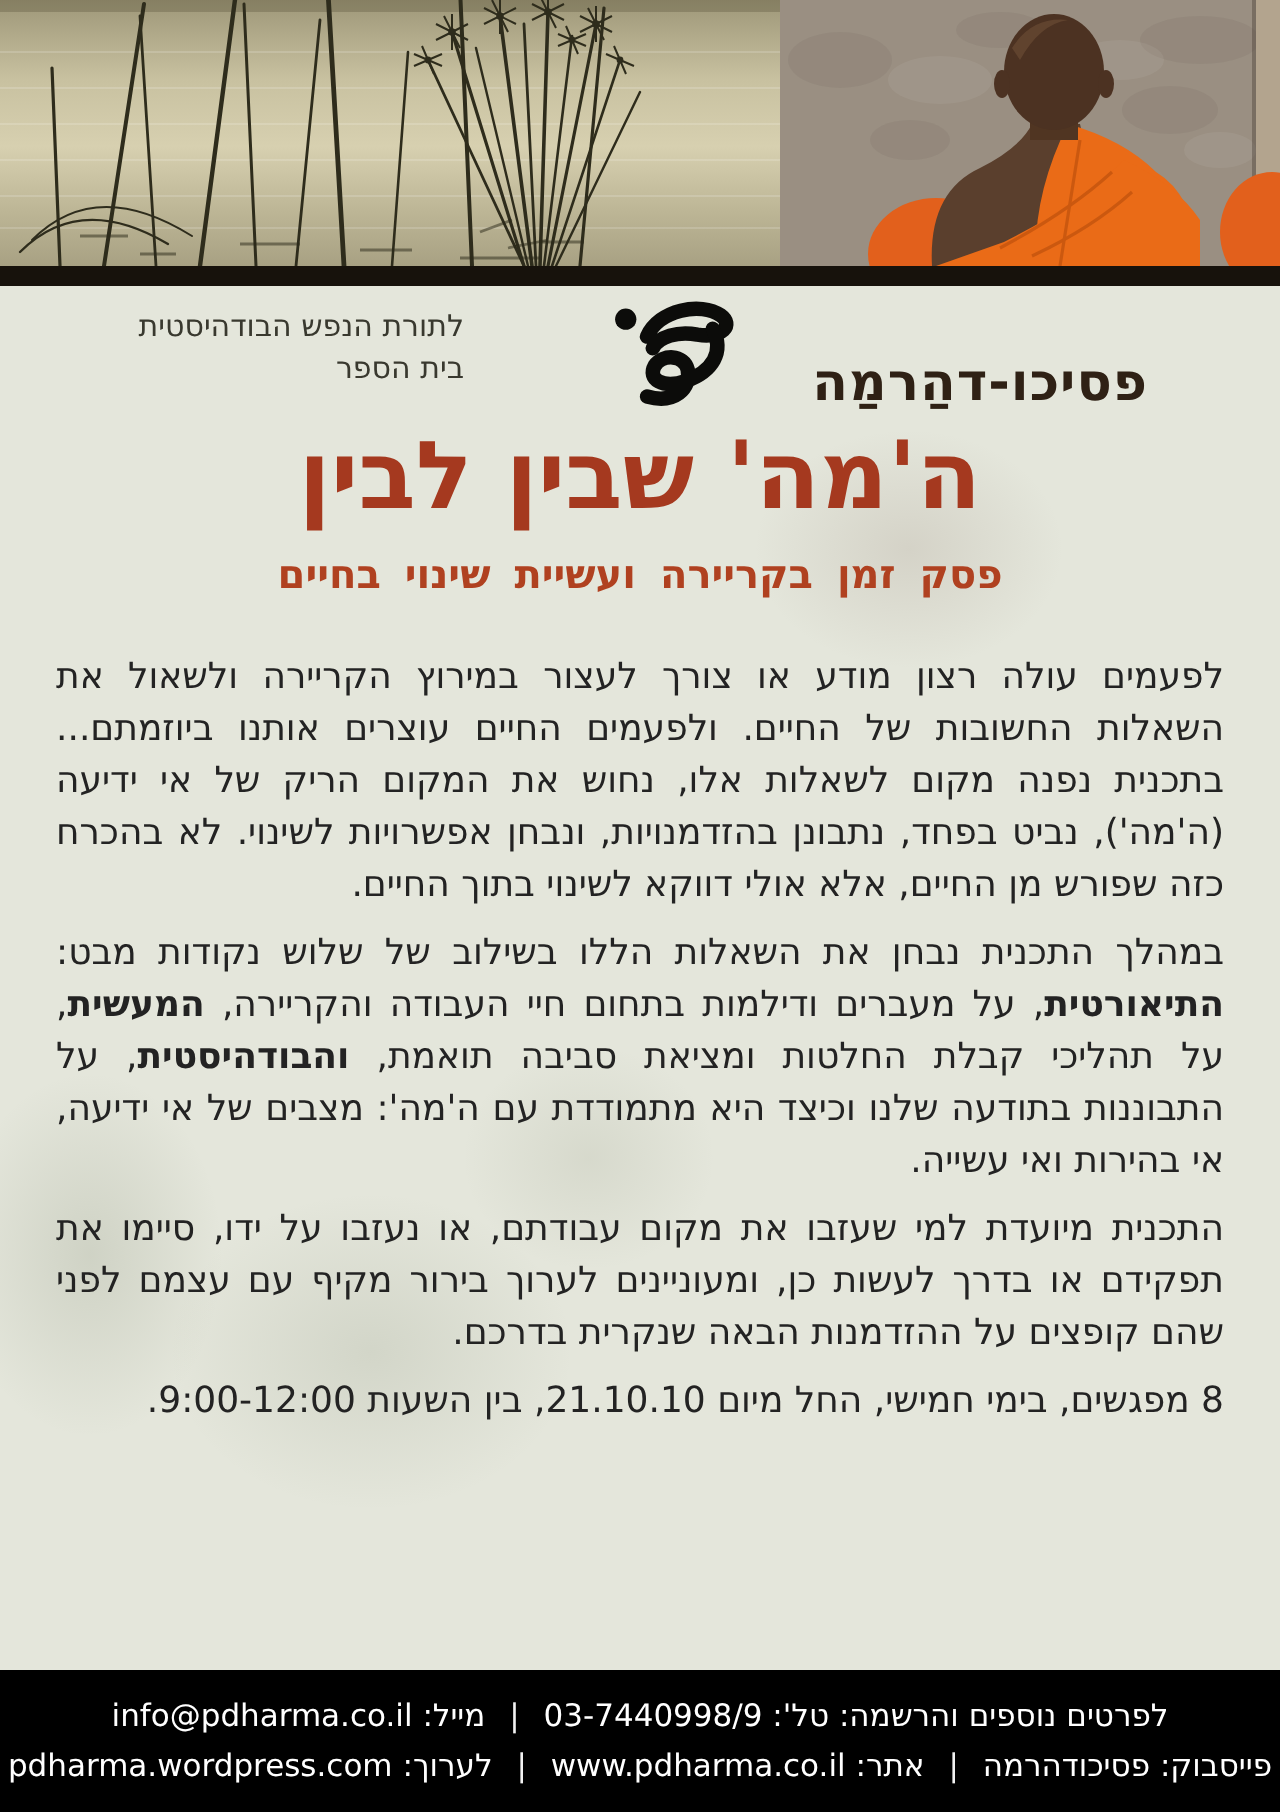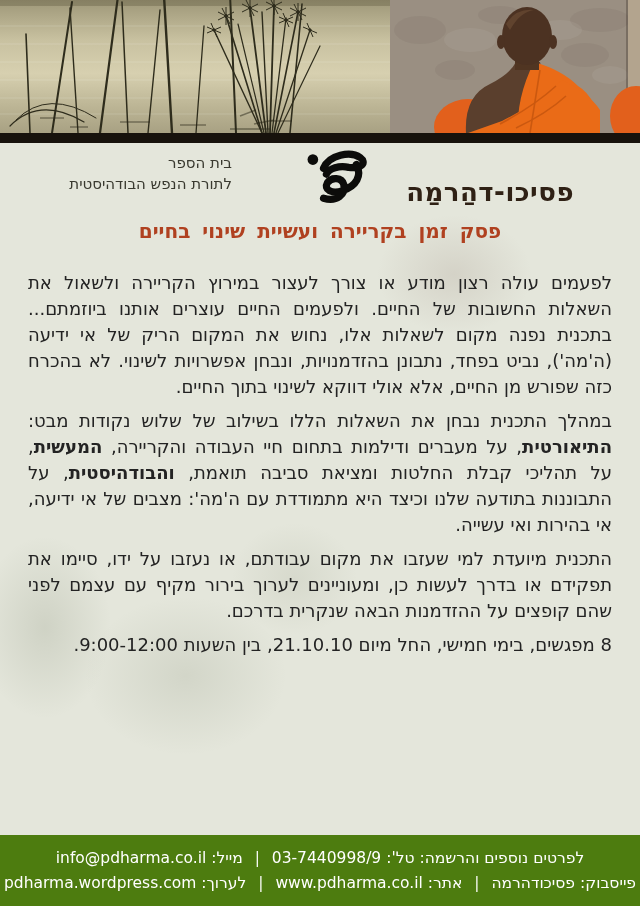--- a/index.html
+++ b/index.html
@@ -38,21 +38,21 @@
   }
   .body-text{
     margin:28px 28px 0 28px;font-size:18px;line-height:26px;color:#232323;
     text-align:justify;
   }
   .body-text p{margin:0 0 8px 0;}
   .teachers{margin-bottom:7px;text-align:right;}
   .b{font-weight:bold;}
   .schedule{text-align:right;margin-top:2px;}
   .footer{
-    position:absolute;left:0;bottom:0;width:640px;height:71px;background:#4d7c0f;
+    position:absolute;left:0;bottom:0;width:640px;height:71px;background:#000000;
     color:#ffffff;display:flex;flex-direction:column;justify-content:center;
     align-items:center;row-gap:7px;font-size:15.5px;
   }
   .footer-line{white-space:nowrap;}
   .footer .sep{margin:0 7px;opacity:0.95;}
   .ltr{direction:ltr;unicode-bidi:isolate;}
 </style>
 </head>
 <body>
 
@@ -196,25 +196,26 @@
 
       <svg class="logo" viewBox="0 0 80 62" xmlns="http://www.w3.org/2000/svg" aria-hidden="true">
         <circle cx="13" cy="13" r="5.5" fill="#0c0c0a"></circle>
         <g stroke="#0c0c0a" stroke-width="7.5" stroke-linecap="round" fill="none">
           <path d="M24,22 C30,8 52,4 62,11 C69,16 63,23 50,21 C40,19 30,22 27,28"></path>
           <path d="M58,18 C64,30 58,40 44,45 C32,49 24,44 28,37 C32,31 43,31 45,39 C47,49 38,57 24,53"></path>
         </g>
       </svg>
 
       <div class="school">
+        <div>לתורת הנפש הבודהיסטית</div>
         <div>בית הספר</div>
-        <div>לתורת הנפש הבודהיסטית</div>
       </div>
     </div>
 
+    <div class="title">ה'מה' שבין לבין</div>
     <div class="subtitle">פסק זמן בקריירה ועשיית שינוי בחיים</div>
 
     <div class="body-text">
 
 
       <p>לפעמים עולה רצון מודע או צורך לעצור במירוץ הקריירה ולשאול את השאלות החשובות של החיים. ולפעמים החיים עוצרים אותנו ביוזמתם... בתכנית נפנה מקום לשאלות אלו, נחוש את המקום הריק של אי ידיעה (ה'מה'), נביט בפחד, נתבונן בהזדמנויות, ונבחן אפשרויות לשינוי. לא בהכרח כזה שפורש מן החיים, אלא אולי דווקא לשינוי בתוך החיים.</p>
 
       <p><span>במהלך התכנית נבחן את השאלות הללו בשילוב של שלוש נקודות מבט: </span><span class="b">התיאורטית</span><span>, על מעברים ודילמות בתחום חיי העבודה והקריירה, </span><span class="b">המעשית</span><span>, על תהליכי קבלת החלטות ומציאת סביבה תואמת, </span><span class="b">והבודהיסטית</span><span>, על התבוננות בתודעה שלנו וכיצד היא מתמודדת עם ה'מה': מצבים של אי ידיעה, אי בהירות ואי עשייה.</span></p>
 
       <p>התכנית מיועדת למי שעזבו את מקום עבודתם, או נעזבו על ידו, סיימו את תפקידם או בדרך לעשות כן, ומעוניינים לערוך בירור מקיף עם עצמם לפני שהם קופצים על ההזדמנות הבאה שנקרית בדרכם.</p>

